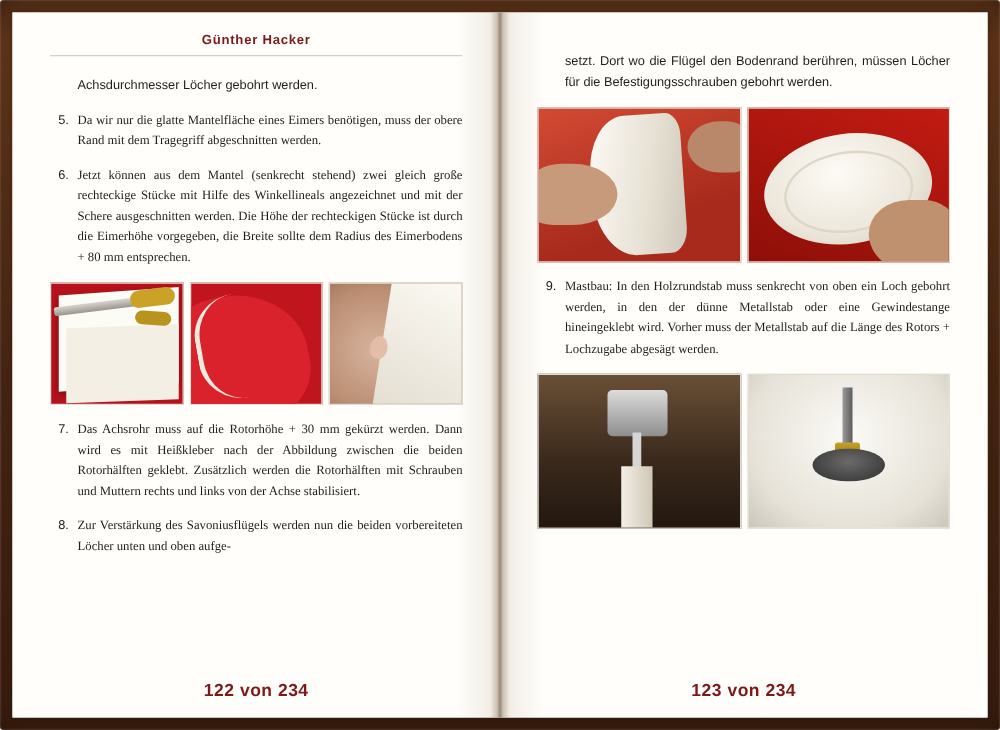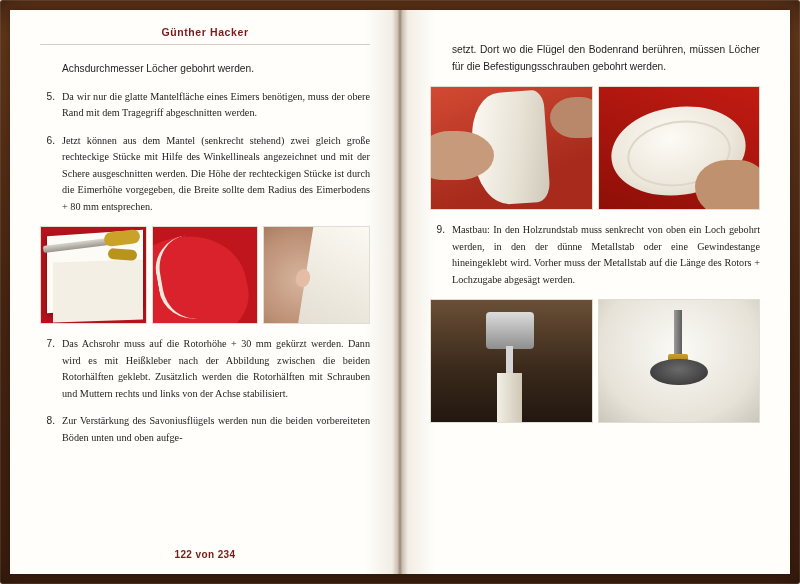--- a/index.html
+++ b/index.html
@@ -366,21 +366,21 @@
     border-radius: 2px;
   }
 
   
   .folio {
     position: absolute;
     bottom: 14px;
     left: 0;
     width: 100%;
     text-align: center;
-    font-size: 10px;
+    font-size: 14px;
     font-weight: bold;
     letter-spacing: 0.4px;
     color: #7c1a1a;
   }
 </style>
 </head>
 <body>
 
 <div class="book">
   <div class="book-edge"></div>
@@ -423,21 +423,21 @@
           </div>
         </div>
 
         <div class="item">
           <div class="num">7.</div>
           <div class="txt">Das Achsrohr muss auf die Rotorhöhe + 30 mm gekürzt werden. Dann wird es mit Heißkleber nach der Abbildung zwischen die beiden Rotorhälften geklebt. Zusätzlich werden die Rotorhälften mit Schrauben und Muttern rechts und links von der Achse stabilisiert.</div>
         </div>
 
         <div class="item">
           <div class="num">8.</div>
-          <div class="txt">Zur Verstärkung des Savoniusflügels werden nun die beiden vorbereiteten Böden unten und oben aufge-</div>
+          <div class="txt">Zur Verstärkung des Savoniusflügels werden nun die beiden vorbereiteten Löcher unten und oben aufge-</div>
         </div>
 
       </div>
 
       <div class="folio">122 von 234</div>
     </div>
 
     <div class="page right">
 
       <div class="content">
@@ -475,17 +475,18 @@
             <div class="bg"></div>
             <div class="rod"></div>
             <div class="collar"></div>
             <div class="disc"></div>
           </div>
         </div>
 
 
       </div>
 
+      <div class="folio">123 von 234</div>
     </div>
 
     <div class="spine"></div>
   </div>
 </div>
 
 </body></html>

